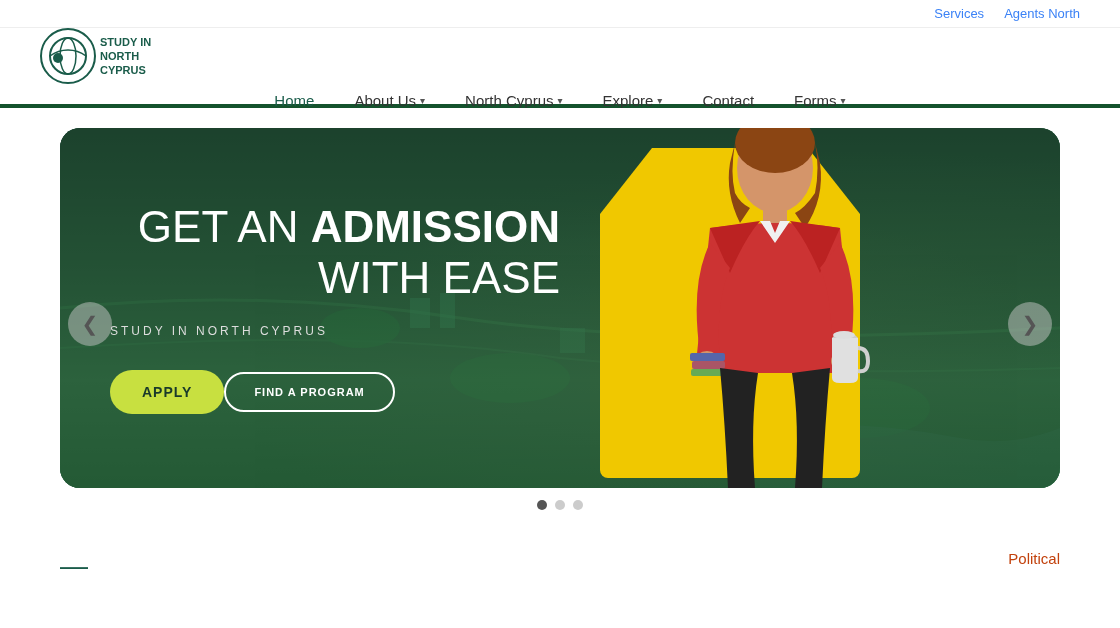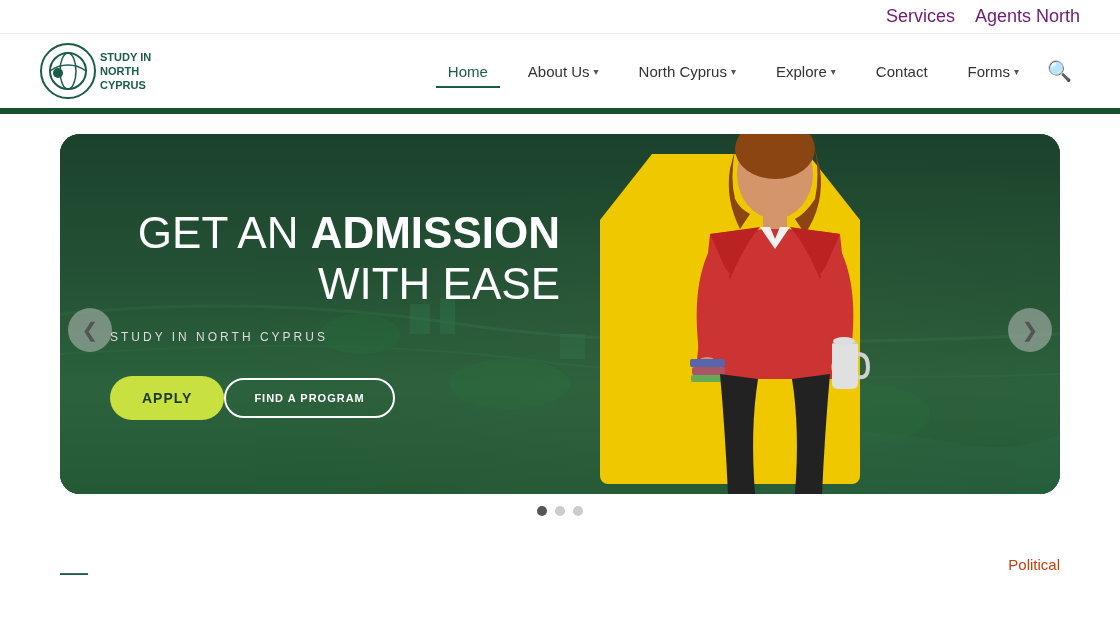--- a/index.html
+++ b/index.html
@@ -9,33 +9,34 @@
     .top-bar {
       background: #fff;
       display: flex;
       justify-content: flex-end;
       align-items: center;
       padding: 6px 40px;
       border-bottom: 1px solid #eee;
       gap: 20px;
     }
     .top-bar a {
-      color: #701a75;
+      color: #3b82f6;
       text-decoration: none;
-      font-size: 18px;
+      font-size: 13px;
     }
 
     
     nav {
       display: flex;
       align-items: center;
       padding: 0 40px;
       height: 80px;
-      border-bottom: 6px solid #14532d;
+      border-bottom: 4px solid #14532d;
       background: #fff;
+      flex-direction: column;
     }
     .logo {
       display: flex;
       align-items: center;
       margin-right: auto;
       text-decoration: none;
     }
     .logo-icon {
       width: 56px;
       height: 56px;

